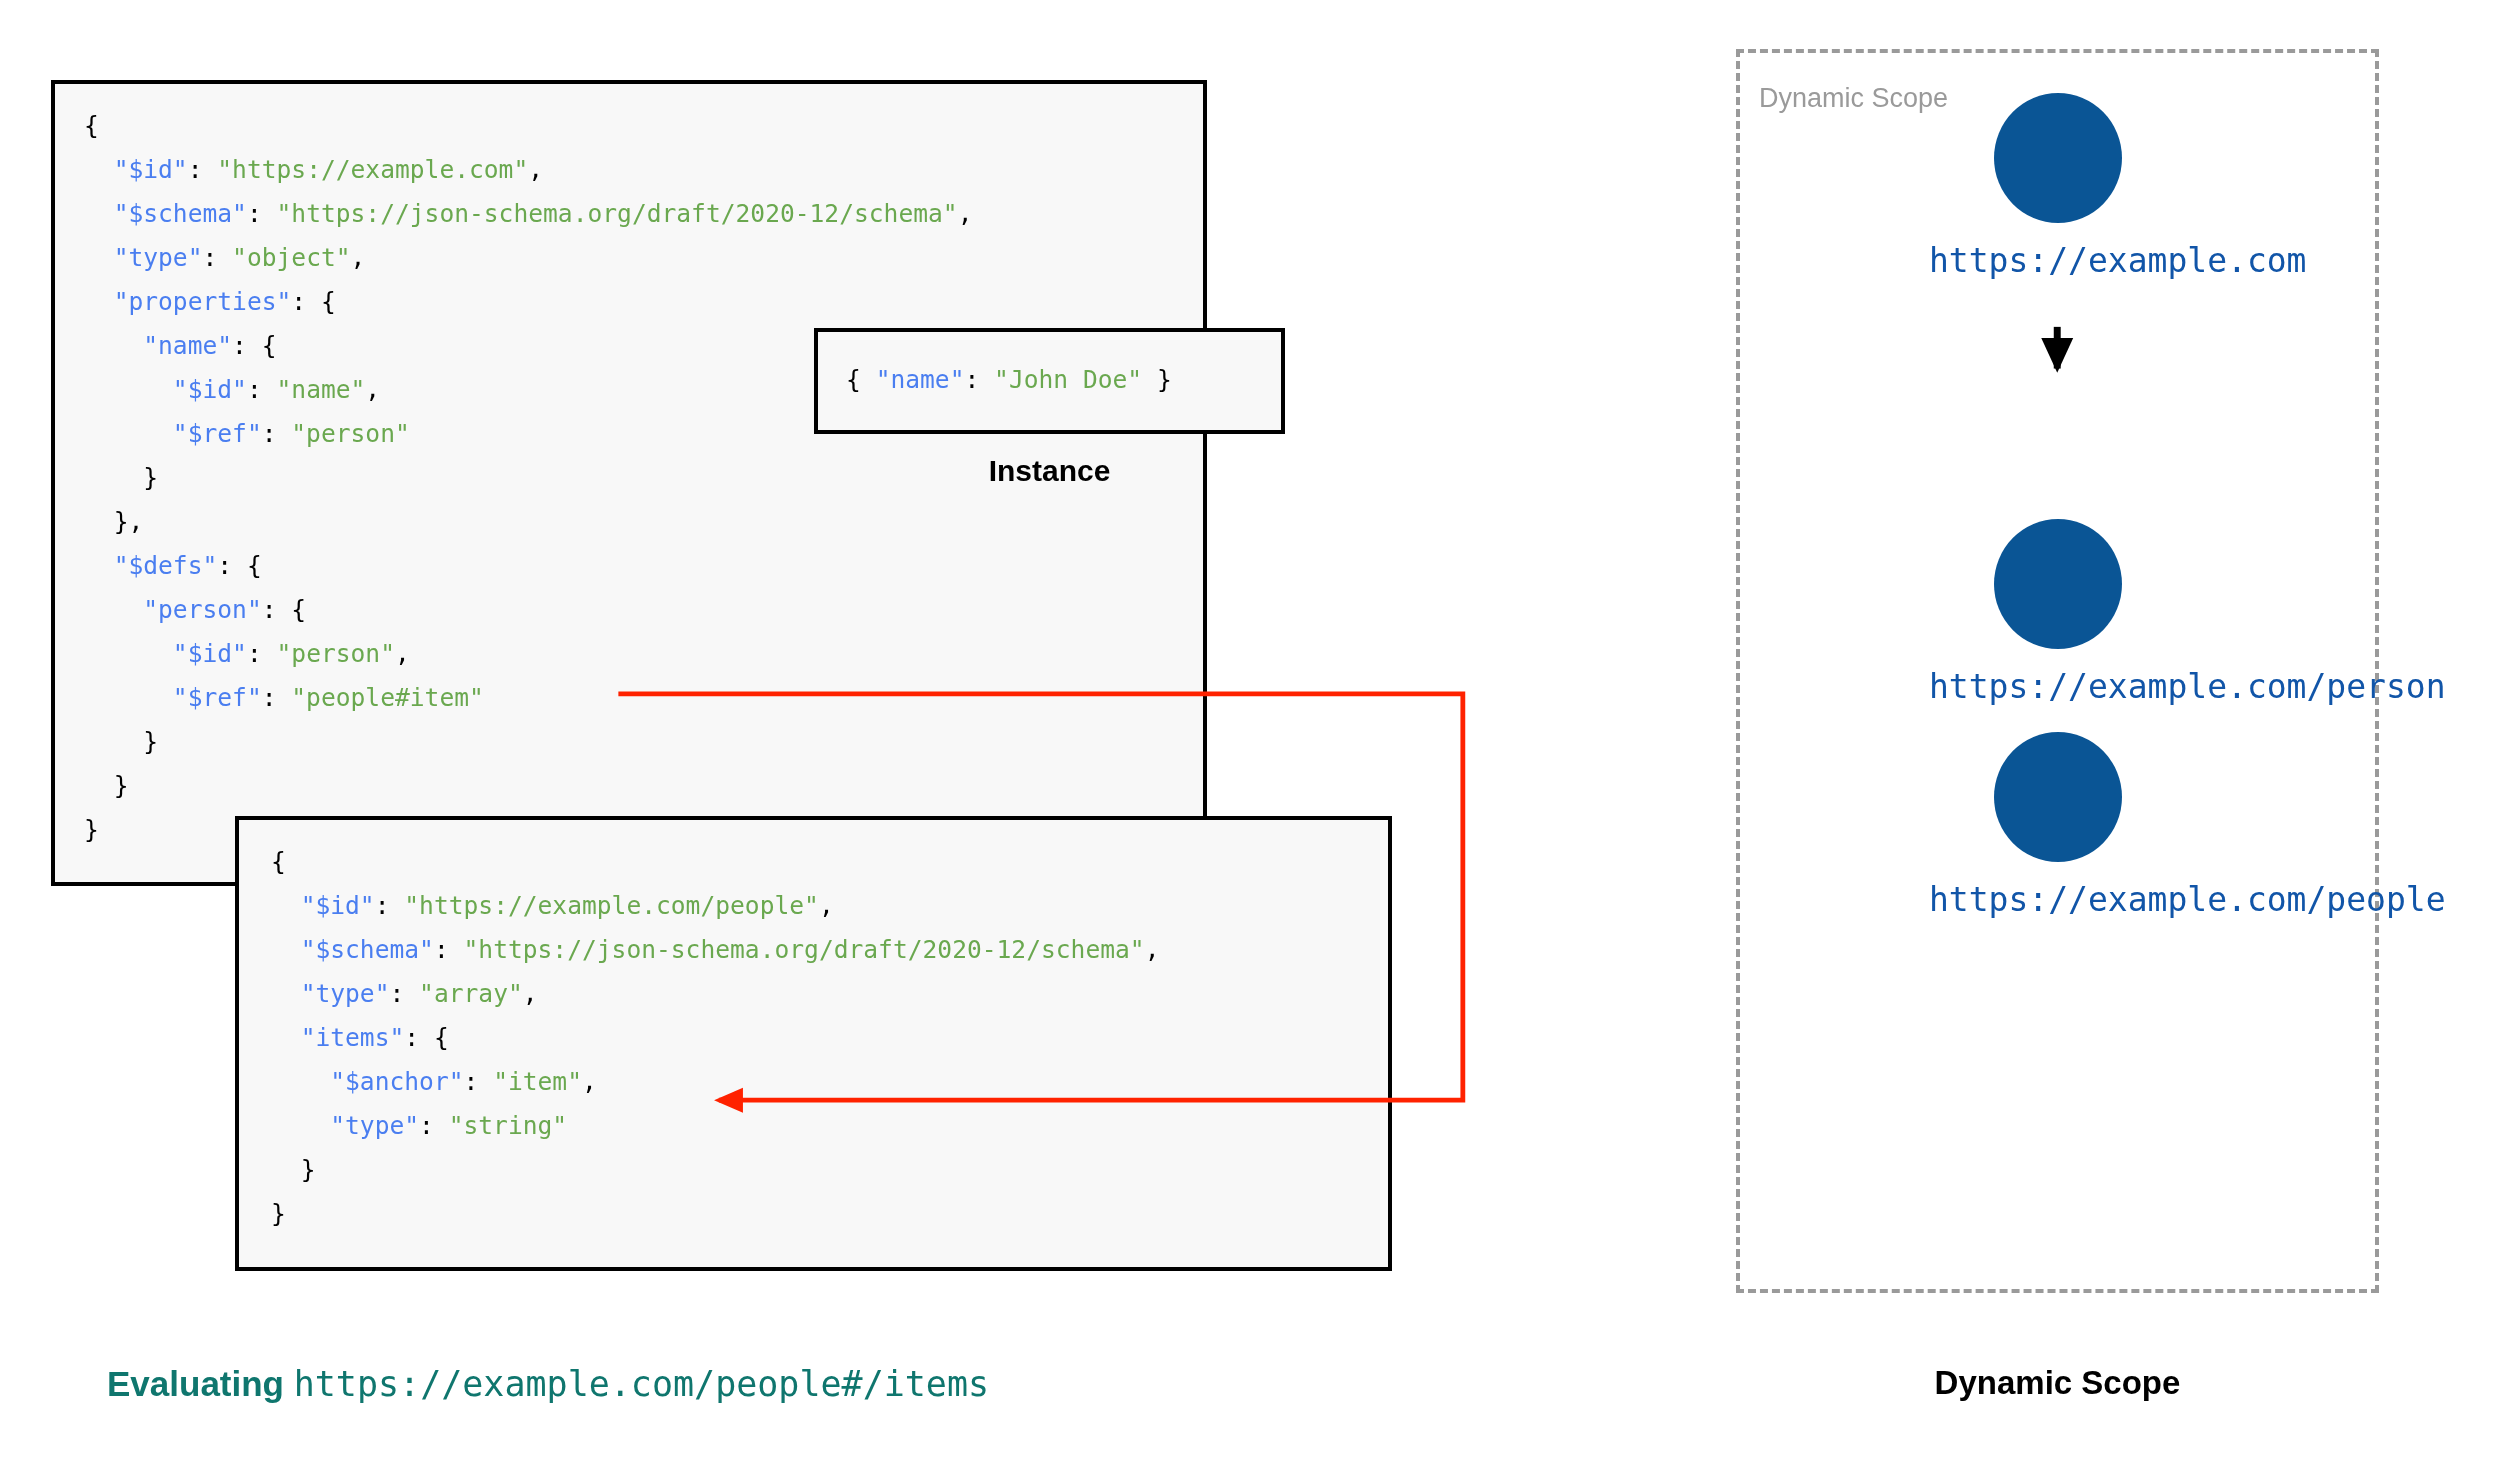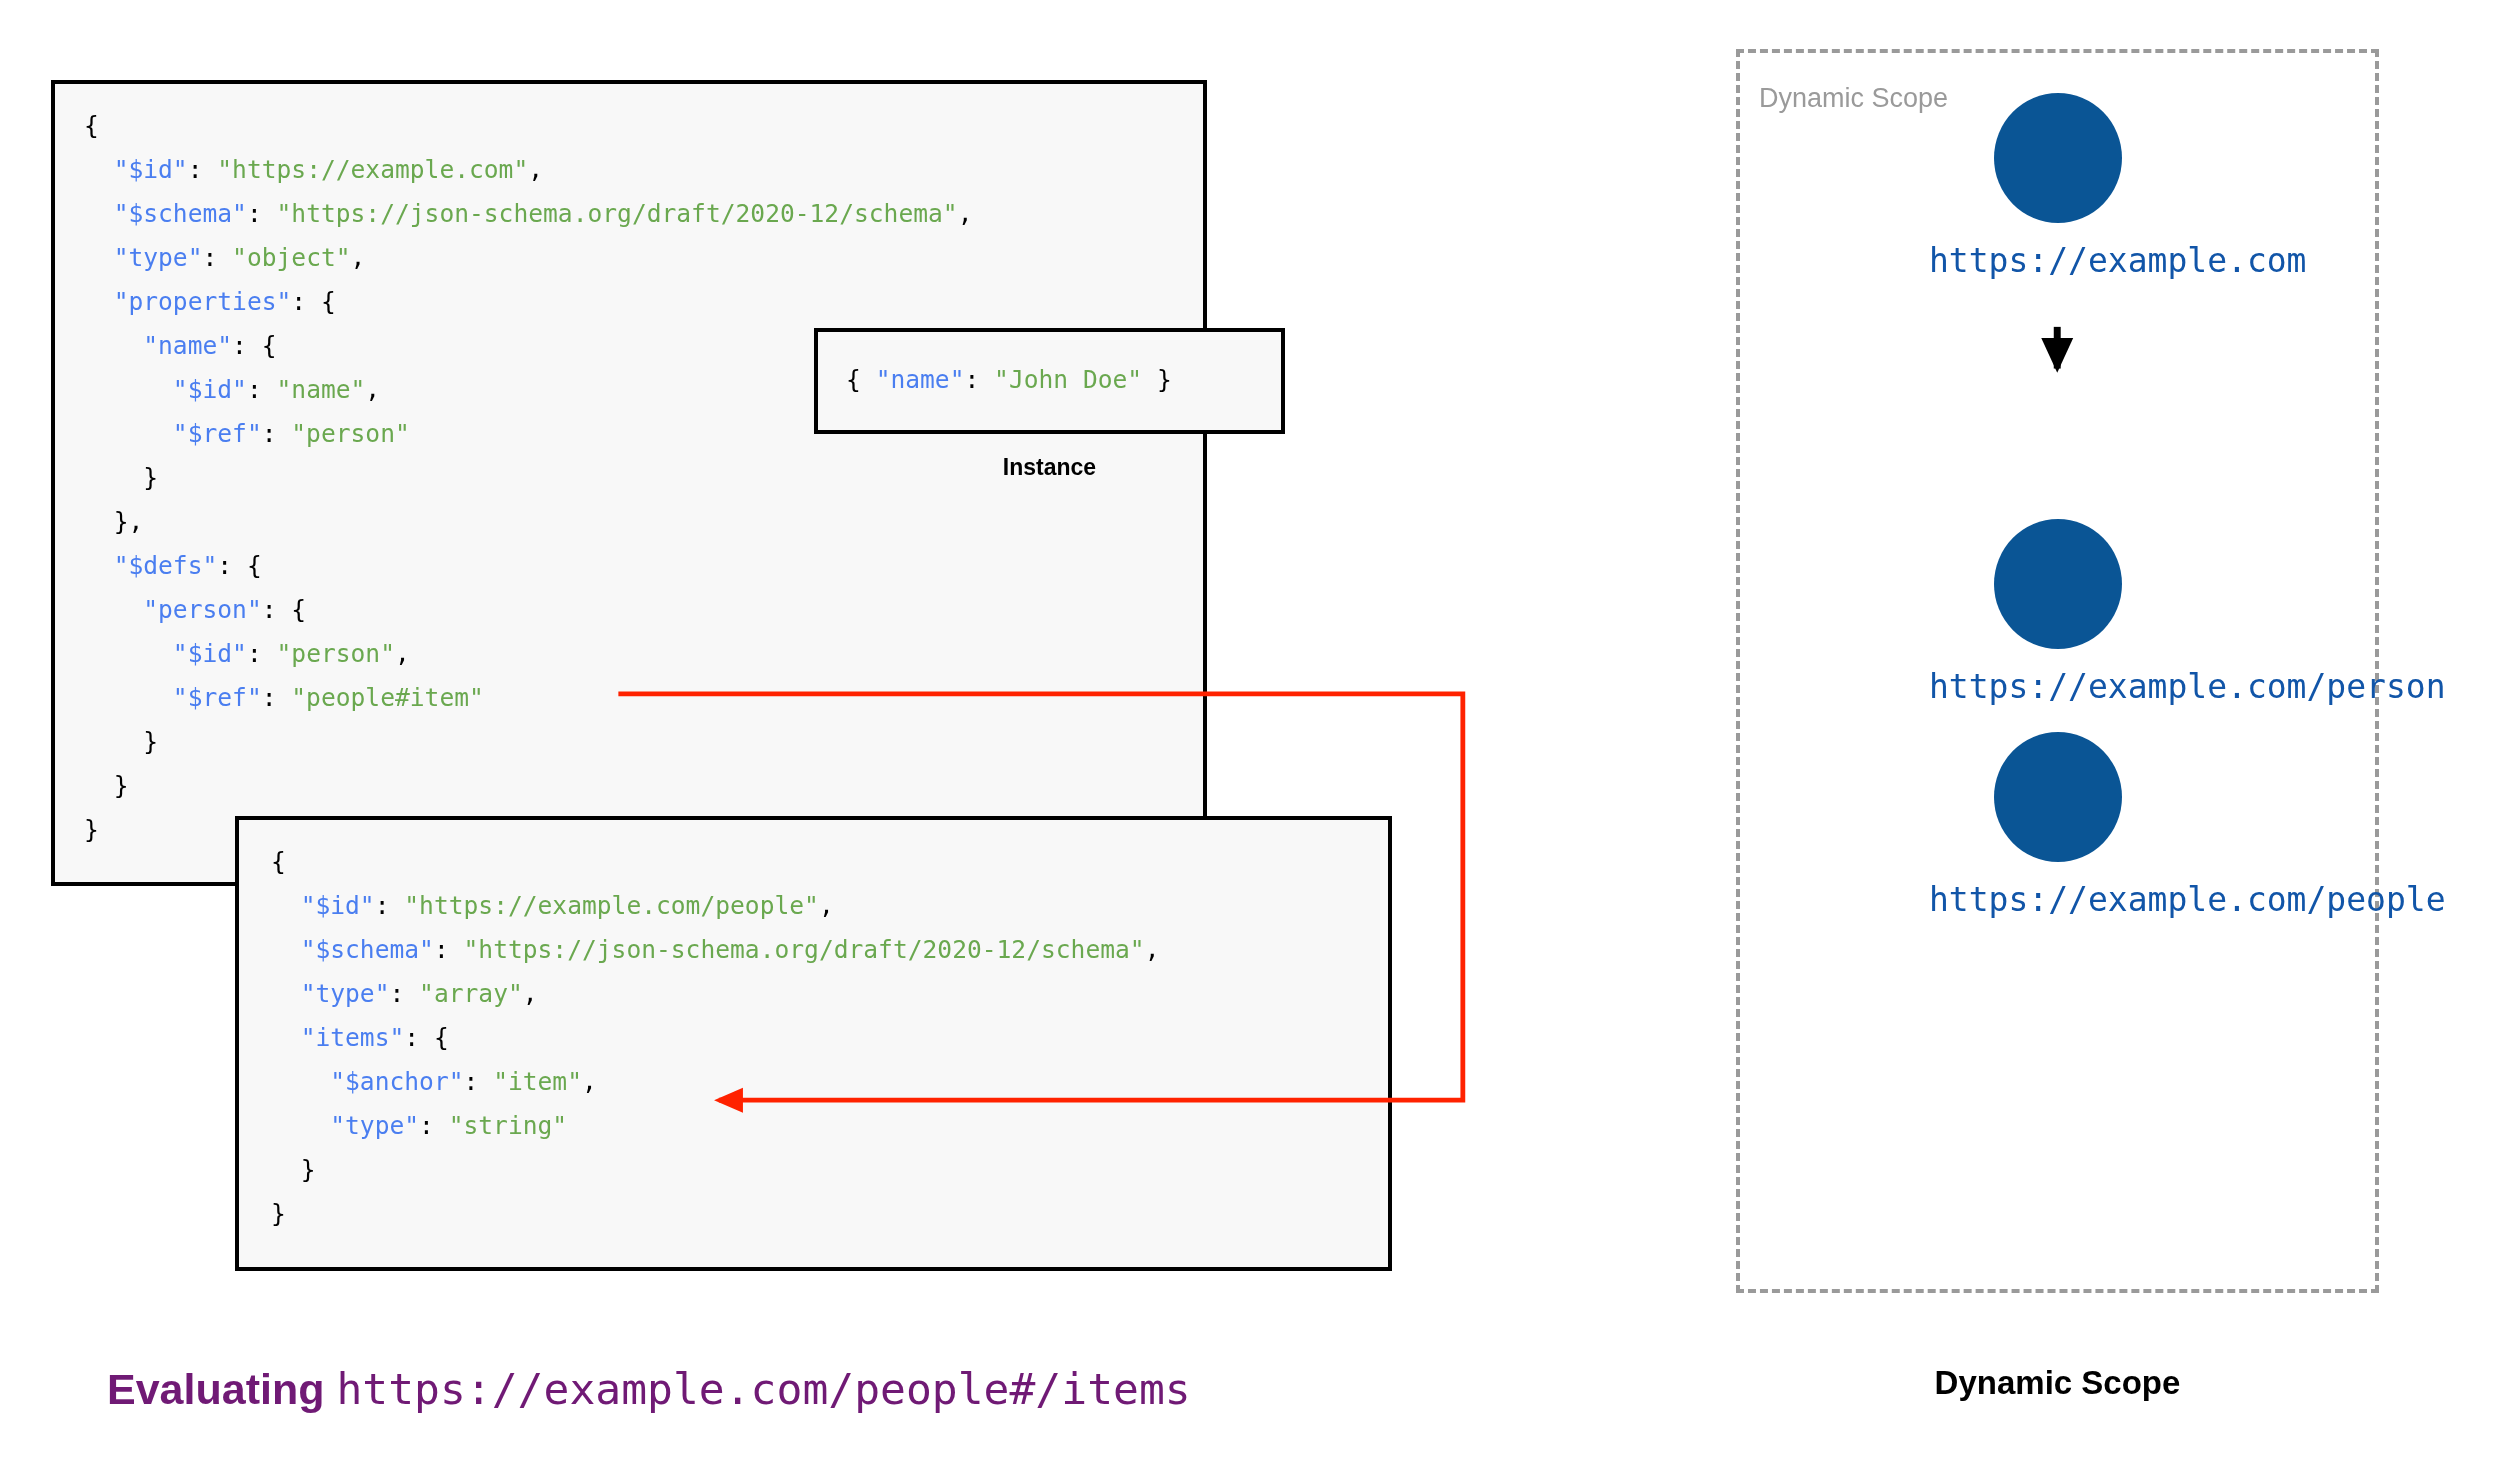--- a/index.html
+++ b/index.html
@@ -26,35 +26,35 @@
 
   
   #schema-main{left:51px;top:80px;width:1156px;height:806px;}
   #schema-main .code{position:absolute;left:29px;top:20.3px;}
 
   
   #instance-box{left:814px;top:328px;width:471px;height:106px;}
   #instance-box .code{position:absolute;left:28px;top:26px;}
   #instance-label{
     position:absolute;left:814px;top:454px;width:471px;
-    text-align:center;font-size:23px;font-weight:bold;color:#000;
+    text-align:center;font-size:30px;font-weight:bold;color:#000;
     font-family:"Liberation Sans",sans-serif;
   }
 
   
   #schema-people{left:235px;top:816px;width:1157px;height:455px;}
   #schema-people .code{position:absolute;left:32px;top:20.3px;}
 
   
   #red-arrow{position:absolute;left:0;top:0;width:2512px;height:1482px;pointer-events:none;}
 
   
   #caption-left{
     position:absolute;left:107px;top:1364px;
-    font-size:43px;color:#701a75;white-space:pre;text-align:center;
+    font-size:35px;color:#0f766e;white-space:pre;text-align:center;
   }
   #caption-left .bold{font-family:"Liberation Sans",sans-serif;font-weight:bold;}
   #caption-left .mono{font-family:"DejaVu Sans Mono","Liberation Mono",monospace;font-weight:normal;}
 
   
   #dynamic-scope{
     position:absolute;left:1736px;top:49px;width:643px;height:1244px;
     border:4.3px dashed #9a9a9a;box-sizing:border-box;background:transparent;
   }
   #dynamic-scope-title{

